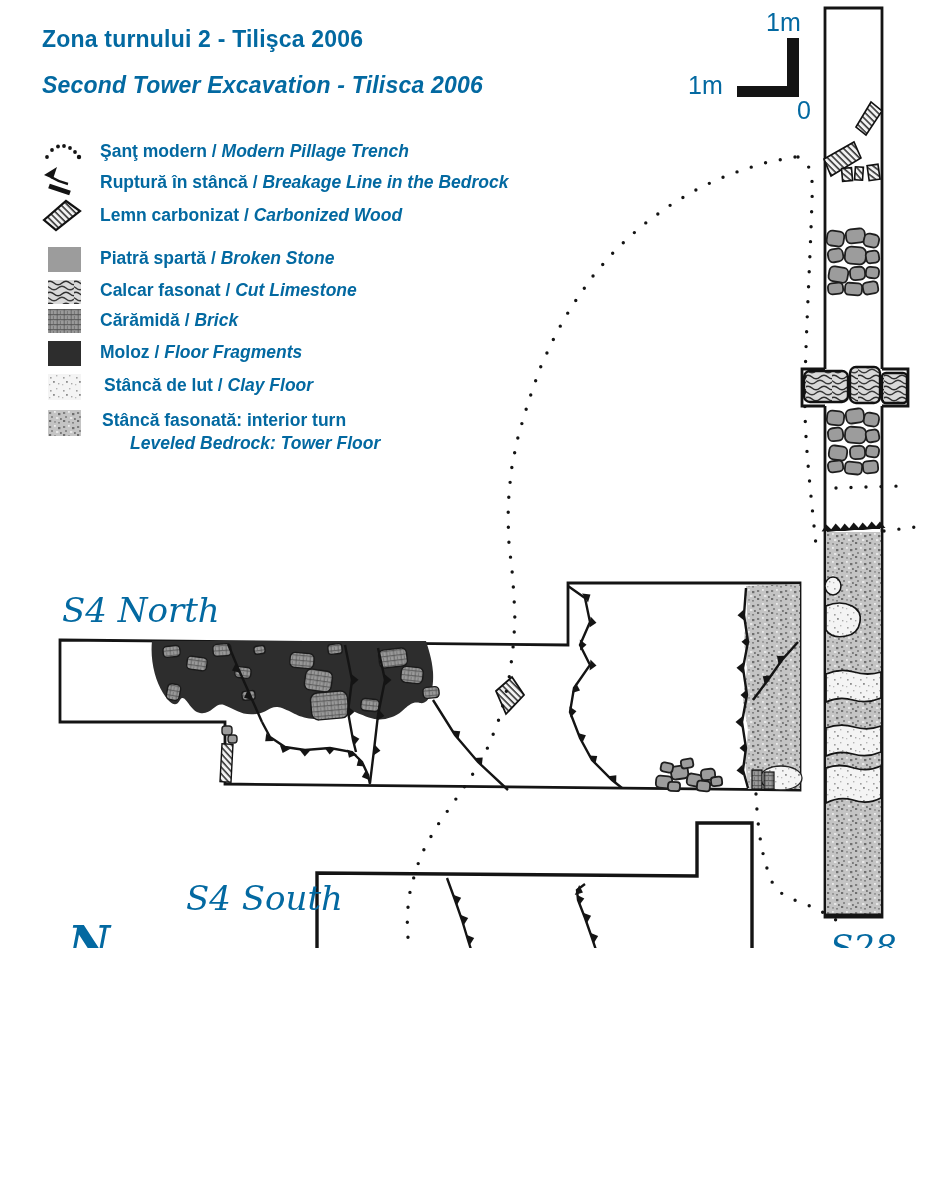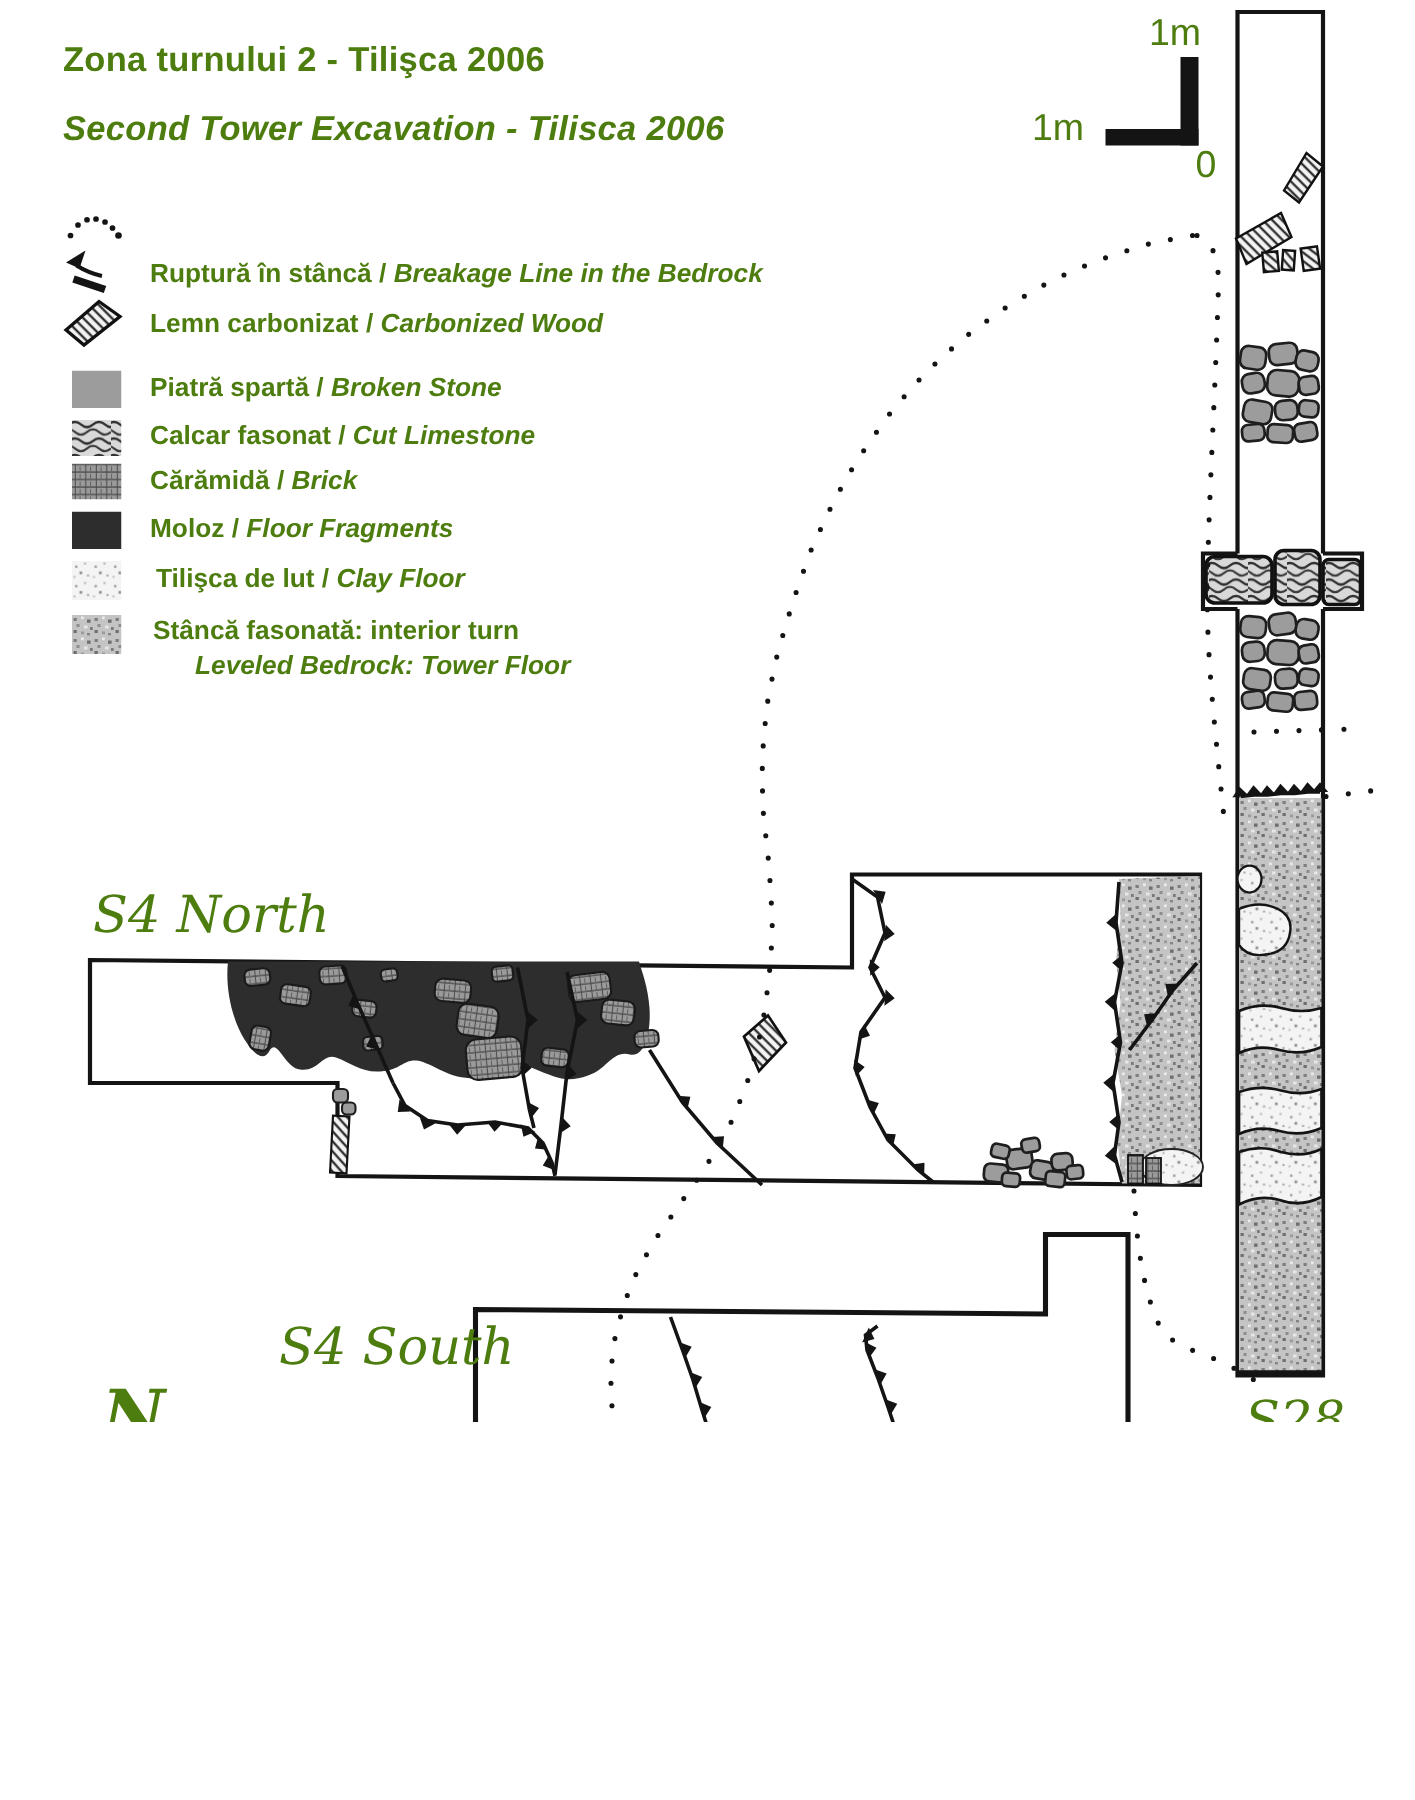--- a/index.html
+++ b/index.html
@@ -1,17 +1,17 @@
 <!DOCTYPE html>
 <html><head>
 <meta charset="utf-8">
 <style>
   html,body{margin:0;padding:0;background:#fff;}
   #stage{position:relative;width:943px;height:948px;background:#fff;overflow:hidden;
-         font-family:"Liberation Sans",sans-serif;color:#4d7c0f;}
+         font-family:"Liberation Sans",sans-serif;color:#0369a1;}
   #plan{position:absolute;left:0;top:0;}
   .abs{position:absolute;}
   .title1{font-size:23px;font-weight:bold;letter-spacing:.2px;}
   .title2{font-size:23px;font-weight:bold;font-style:italic;letter-spacing:.2px;}
   .leg-row{position:absolute;left:100px;font-size:17.5px;font-weight:bold;white-space:nowrap;}
   .leg-en{font-style:italic;}
   .leg-sep{font-weight:bold;}
   .leg-icon{position:absolute;}
   .sec-label{position:absolute;font-family:"DejaVu Serif",serif;font-style:italic;font-size:34px;}
   .scale-label{position:absolute;font-size:25px;font-weight:normal;}
@@ -265,20 +265,25 @@
 <svg class="leg-icon" style="left:48px;top:341px;" width="33" height="25">
   <rect width="33" height="25" fill="#2d2d2d"></rect>
 </svg>
 <svg class="leg-icon" style="left:48px;top:374px;" width="33" height="26">
   <rect width="33" height="26" fill="url(#clay)"></rect>
 </svg>
 <svg class="leg-icon" style="left:48px;top:410px;" width="33" height="26">
   <rect width="33" height="26" fill="url(#bedrock)"></rect>
 </svg>
 
+<div class="leg-row" style="top:141px;">
+  <span>Şanţ modern</span>
+  <span class="leg-sep">/</span>
+  <span class="leg-en">Modern Pillage Trench</span>
+</div>
 <div class="leg-row" style="top:172px;">
   <span>Ruptură în stâncă</span>
   <span class="leg-sep">/</span>
   <span class="leg-en">Breakage Line in the Bedrock</span>
 </div>
 <div class="leg-row" style="top:205px;">
   <span>Lemn carbonizat</span>
   <span class="leg-sep">/</span>
   <span class="leg-en">Carbonized Wood</span>
 </div>
@@ -296,21 +301,21 @@
   <span>Cărămidă</span>
   <span class="leg-sep">/</span>
   <span class="leg-en">Brick</span>
 </div>
 <div class="leg-row" style="top:342px;">
   <span>Moloz</span>
   <span class="leg-sep">/</span>
   <span class="leg-en">Floor Fragments</span>
 </div>
 <div class="leg-row" style="top:375px;left:104px;">
-  <span>Tilişca de lut</span>
+  <span>Stâncă de lut</span>
   <span class="leg-sep">/</span>
   <span class="leg-en">Clay Floor</span>
 </div>
 <div class="leg-row" style="top:410px;left:102px;">
   <span>Stâncă fasonată: interior turn</span>
 </div>
 <div class="leg-row leg-en" style="top:433px;left:130px;">
   <span>Leveled Bedrock: Tower Floor</span>
 </div>
 

